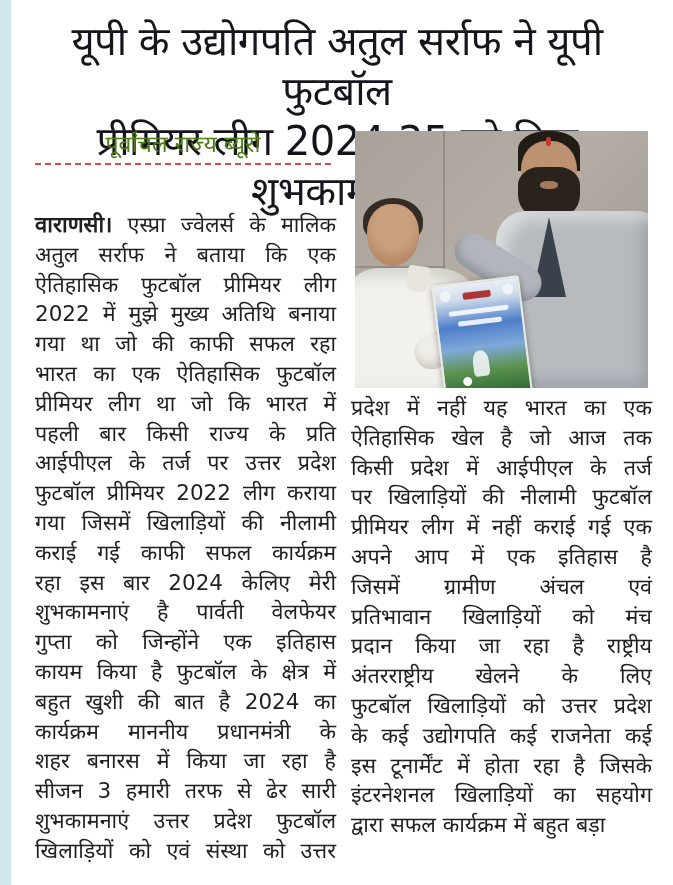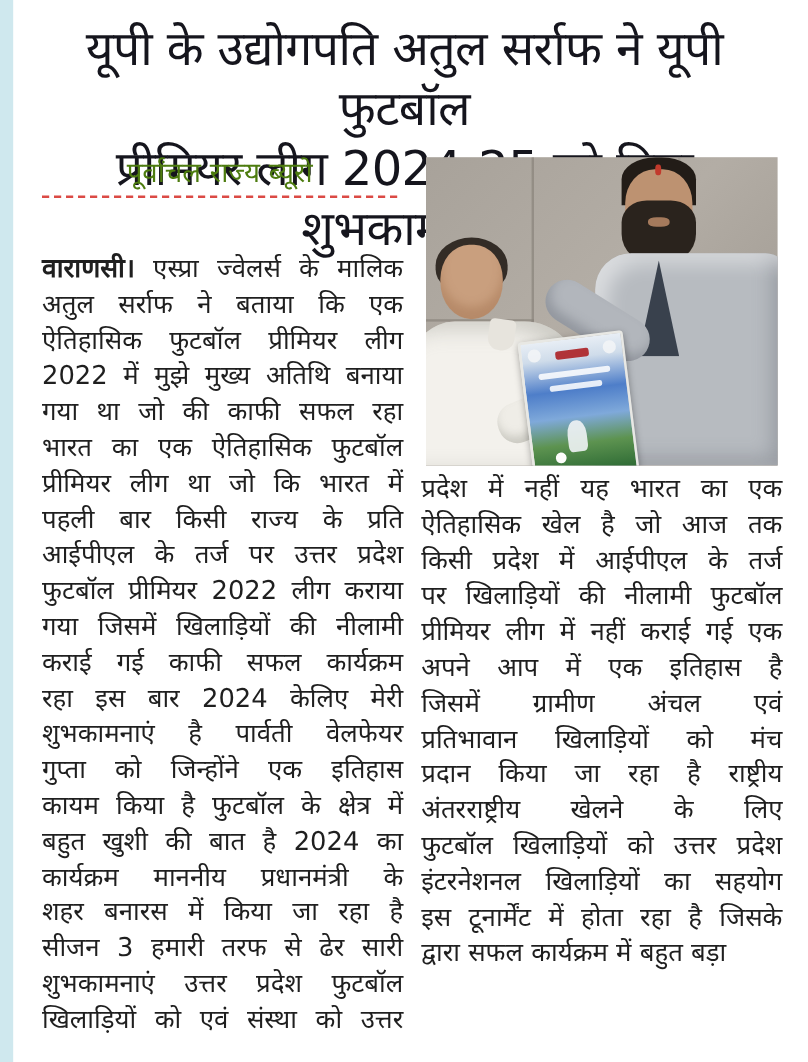--- a/index.html
+++ b/index.html
@@ -228,19 +228,20 @@
         <div class="tline">ऐतिहासिक खेल है जो आज तक</div>
         <div class="tline">किसी प्रदेश में आईपीएल के तर्ज</div>
         <div class="tline">पर खिलाड़ियों की नीलामी फुटबॉल</div>
         <div class="tline">प्रीमियर लीग में नहीं कराई गई एक</div>
         <div class="tline">अपने आप में एक इतिहास है</div>
         <div class="tline">जिसमें ग्रामीण अंचल एवं</div>
         <div class="tline">प्रतिभावान खिलाड़ियों को मंच</div>
         <div class="tline">प्रदान किया जा रहा है राष्ट्रीय</div>
         <div class="tline">अंतरराष्ट्रीय खेलने के लिए</div>
         <div class="tline">फुटबॉल खिलाड़ियों को उत्तर प्रदेश</div>
+        <div class="tline">के कई उद्योगपति कई राजनेता कई</div>
+        <div class="tline">इस टूनार्मेंट में होता रहा है जिसके</div>
         <div class="tline">इंटरनेशनल खिलाड़ियों का सहयोग</div>
-        <div class="tline">इस टूनार्मेंट में होता रहा है जिसके</div>
         <div class="tline">द्वारा सफल कार्यक्रम में बहुत बड़ा</div>
       </div>
   </div>
 
 </div>
 
 </body></html>

